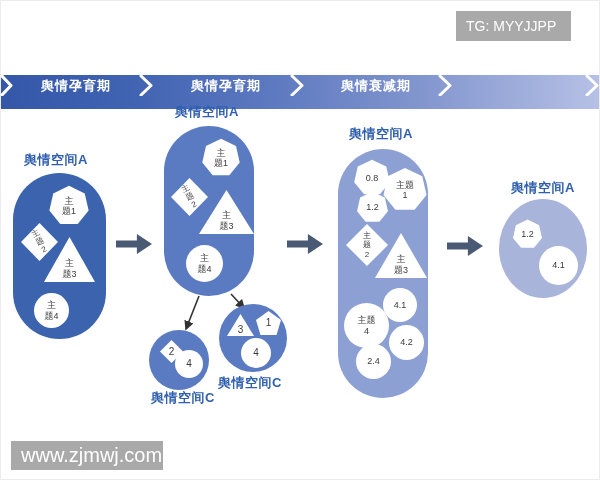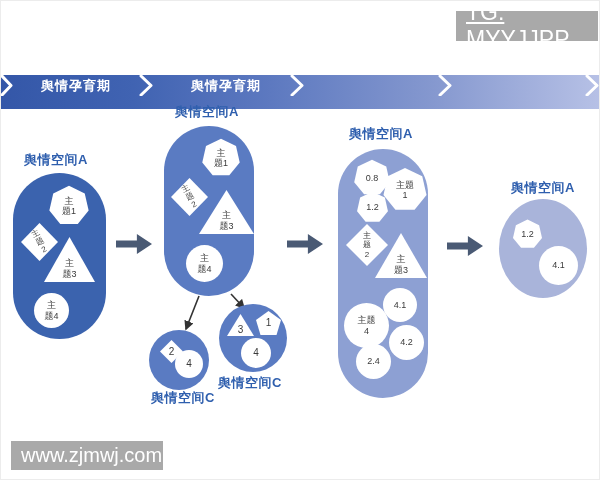--- a/index.html
+++ b/index.html
@@ -9,21 +9,21 @@
     position:relative; width:600px; height:480px; background:#ffffff;
     border:1px solid #ececec; overflow:hidden;
   }
 
   
   .badge {
     position:absolute; background:#a9a9a9; color:#ffffff;
     display:flex; align-items:center; padding:0 10px;
     font-family:"Liberation Sans",sans-serif;
   }
-  .badge.tg   { left:455px; top:10px; width:142px; height:30px; font-size:23px;text-decoration:underline; }
+  .badge.tg   { left:455px; top:10px; width:115px; height:30px; font-size:14px; }
   .badge.site { left:10px;  top:440px; width:152px; height:29px; font-size:20px; }
 
   
   .banner {
     position:absolute; left:0; top:74px; width:600px; height:34px;
     background:linear-gradient(90deg,#3457a8 0%,#4063b2 22%,#5d79c0 45%,#8598cf 72%,#b7c1e6 100%);
   }
   .banner .phases { position:absolute; inset:0; display:flex; }
   .banner .phase {
     width:150px; height:21px; display:flex; align-items:center; justify-content:center;
@@ -74,20 +74,21 @@
     <span>TG: MYYJJPP</span>
   </div>
   <div class="badge site">
     <span>www.zjmwj.com</span>
   </div>
 
   <div class="banner">
     <div class="phases">
       <div class="phase">舆情孕育期</div>
       <div class="phase">舆情孕育期</div>
+      <div class="phase">舆情衰减期</div>
     </div>
     <svg width="600" height="21" viewBox="0 0 600 21">
       <g fill="none" stroke="#ffffff" stroke-width="3" stroke-linecap="round" stroke-linejoin="round">
         <polyline points="1,1 10,10.5 1,20"></polyline>
         <polyline points="140,1 150,10.5 140,20"></polyline>
         <polyline points="291,1 301,10.5 291,20"></polyline>
         <polyline points="439,1 449,10.5 439,20"></polyline>
         <polyline points="586,1 596,10.5 586,20"></polyline>
       </g>
     </svg>

